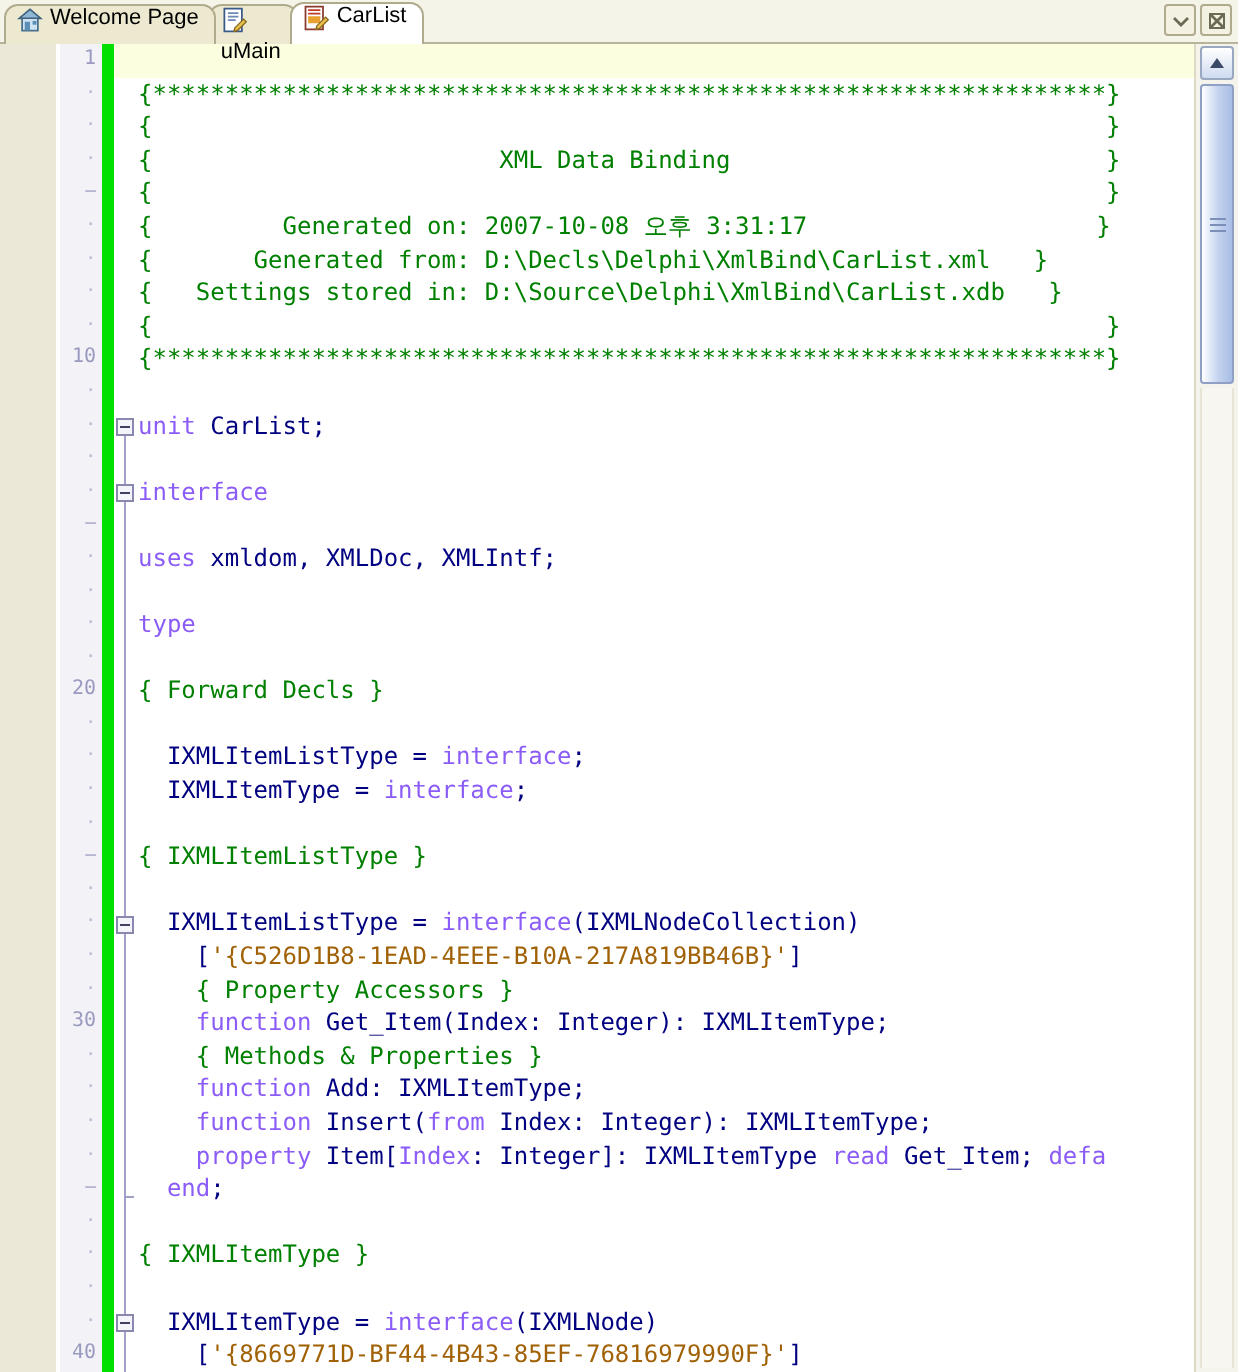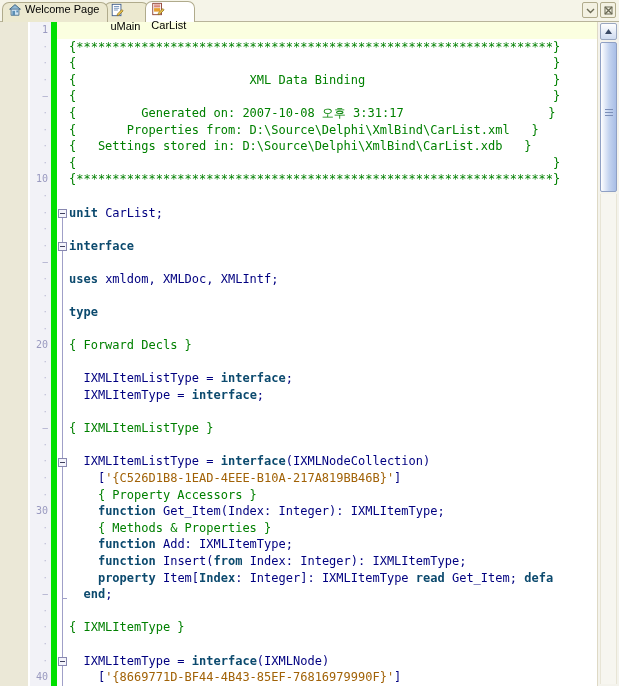--- a/index.html
+++ b/index.html
@@ -93,21 +93,21 @@
     white-space:pre;
     font-family:"DejaVu Sans Mono", monospace;
     font-size:12px;
     letter-spacing:0px;
     padding-left:12px;
     box-sizing:border-box;
   }
   .codeline.cur{background:#fbffe0;}
 
   
-  .k{color:#0c4a6e;font-weight:bold;}
+  .k{color:#8b5cf6;font-weight:normal;}
   .cm{color:#008000;}
   .id{color:#000080;}
   .str{color:#a16207;}
 
   
   .vguide{position:absolute;width:1px;background:#a0a0c8;left:5px;}
   .foldbox{
     position:absolute;left:1px;width:9px;height:9px;
     border:1px solid #8888b0;background:#f4f4fb;
     box-sizing:border-box;
@@ -172,21 +172,21 @@
         <div class="tab" style="z-index: 2; flex-direction: column;">
           <span>
             <svg class="ticon" viewBox="0 0 16 16">
               <rect x="2.5" y="1.5" width="10" height="13" fill="#ffffff" stroke="#3a5a8a" stroke-width="1"></rect>
               <path d="M4.5 4 H10.5 M4.5 6 H10.5 M4.5 8 H9" stroke="#6a8ab5" stroke-width="1"></path>
               <path d="M8.5 12.5 L13.5 7.5 L15 9 L10 14 L8 14.5 Z" fill="#e8c24a" stroke="#8a6a20" stroke-width="0.8"></path>
             </svg>
           </span>
           <span class="tablabel">uMain</span>
         </div>
-        <div class="tab active" style="z-index: 9; flex-direction: column;">
+        <div class="tab active" style="z-index: 9;">
           <span>
             <svg class="ticon" viewBox="0 0 16 16">
               <rect x="2" y="1.5" width="10" height="13" fill="#fdfdfd" stroke="#8a3a2a" stroke-width="1"></rect>
               <path d="M3.5 3.5 H10.5 M3.5 5.5 H10.5" stroke="#c03a2a" stroke-width="1"></path>
               <rect x="3.5" y="7" width="7" height="4" fill="#e8a030"></rect>
               <path d="M8.5 12.5 L13.5 7.5 L15 9 L10 14 L8 14.5 Z" fill="#e8c24a" stroke="#8a6a20" stroke-width="0.8"></path>
             </svg>
           </span>
           <span class="tablabel">CarList</span>
         </div>
@@ -252,21 +252,21 @@
         <div class="gnum dot">·</div>
       </div>
     <div class="greenbar"></div>
     <div class="codearea" id="codearea">
         <div class="codeline cur">&nbsp;</div>
         <div class="codeline"><span class="cm">{******************************************************************}</span></div>
         <div class="codeline"><span class="cm">{                                                                  }</span></div>
         <div class="codeline"><span class="cm">{                        XML Data Binding                          }</span></div>
         <div class="codeline"><span class="cm">{                                                                  }</span></div>
         <div class="codeline"><span class="cm">{         Generated on: 2007-10-08 오후 3:31:17                    }</span></div>
-        <div class="codeline"><span class="cm">{       Properties from: D:\Source\Delphi\XmlBind\CarList.xml   }</span></div>
+        <div class="codeline"><span class="cm">{       Generated from: D:\Decls\Delphi\XmlBind\CarList.xml   }</span></div>
         <div class="codeline"><span class="cm">{   Settings stored in: D:\Source\Delphi\XmlBind\CarList.xdb   }</span></div>
         <div class="codeline"><span class="cm">{                                                                  }</span></div>
         <div class="codeline"><span class="cm">{******************************************************************}</span></div>
         <div class="codeline">&nbsp;</div>
         <div class="codeline"><span class="k">unit</span><span class="id"> CarList;</span></div>
         <div class="codeline">&nbsp;</div>
         <div class="codeline"><span class="k">interface</span></div>
         <div class="codeline">&nbsp;</div>
         <div class="codeline"><span class="k">uses</span><span class="id"> xmldom, XMLDoc, XMLIntf;</span></div>
         <div class="codeline">&nbsp;</div>

